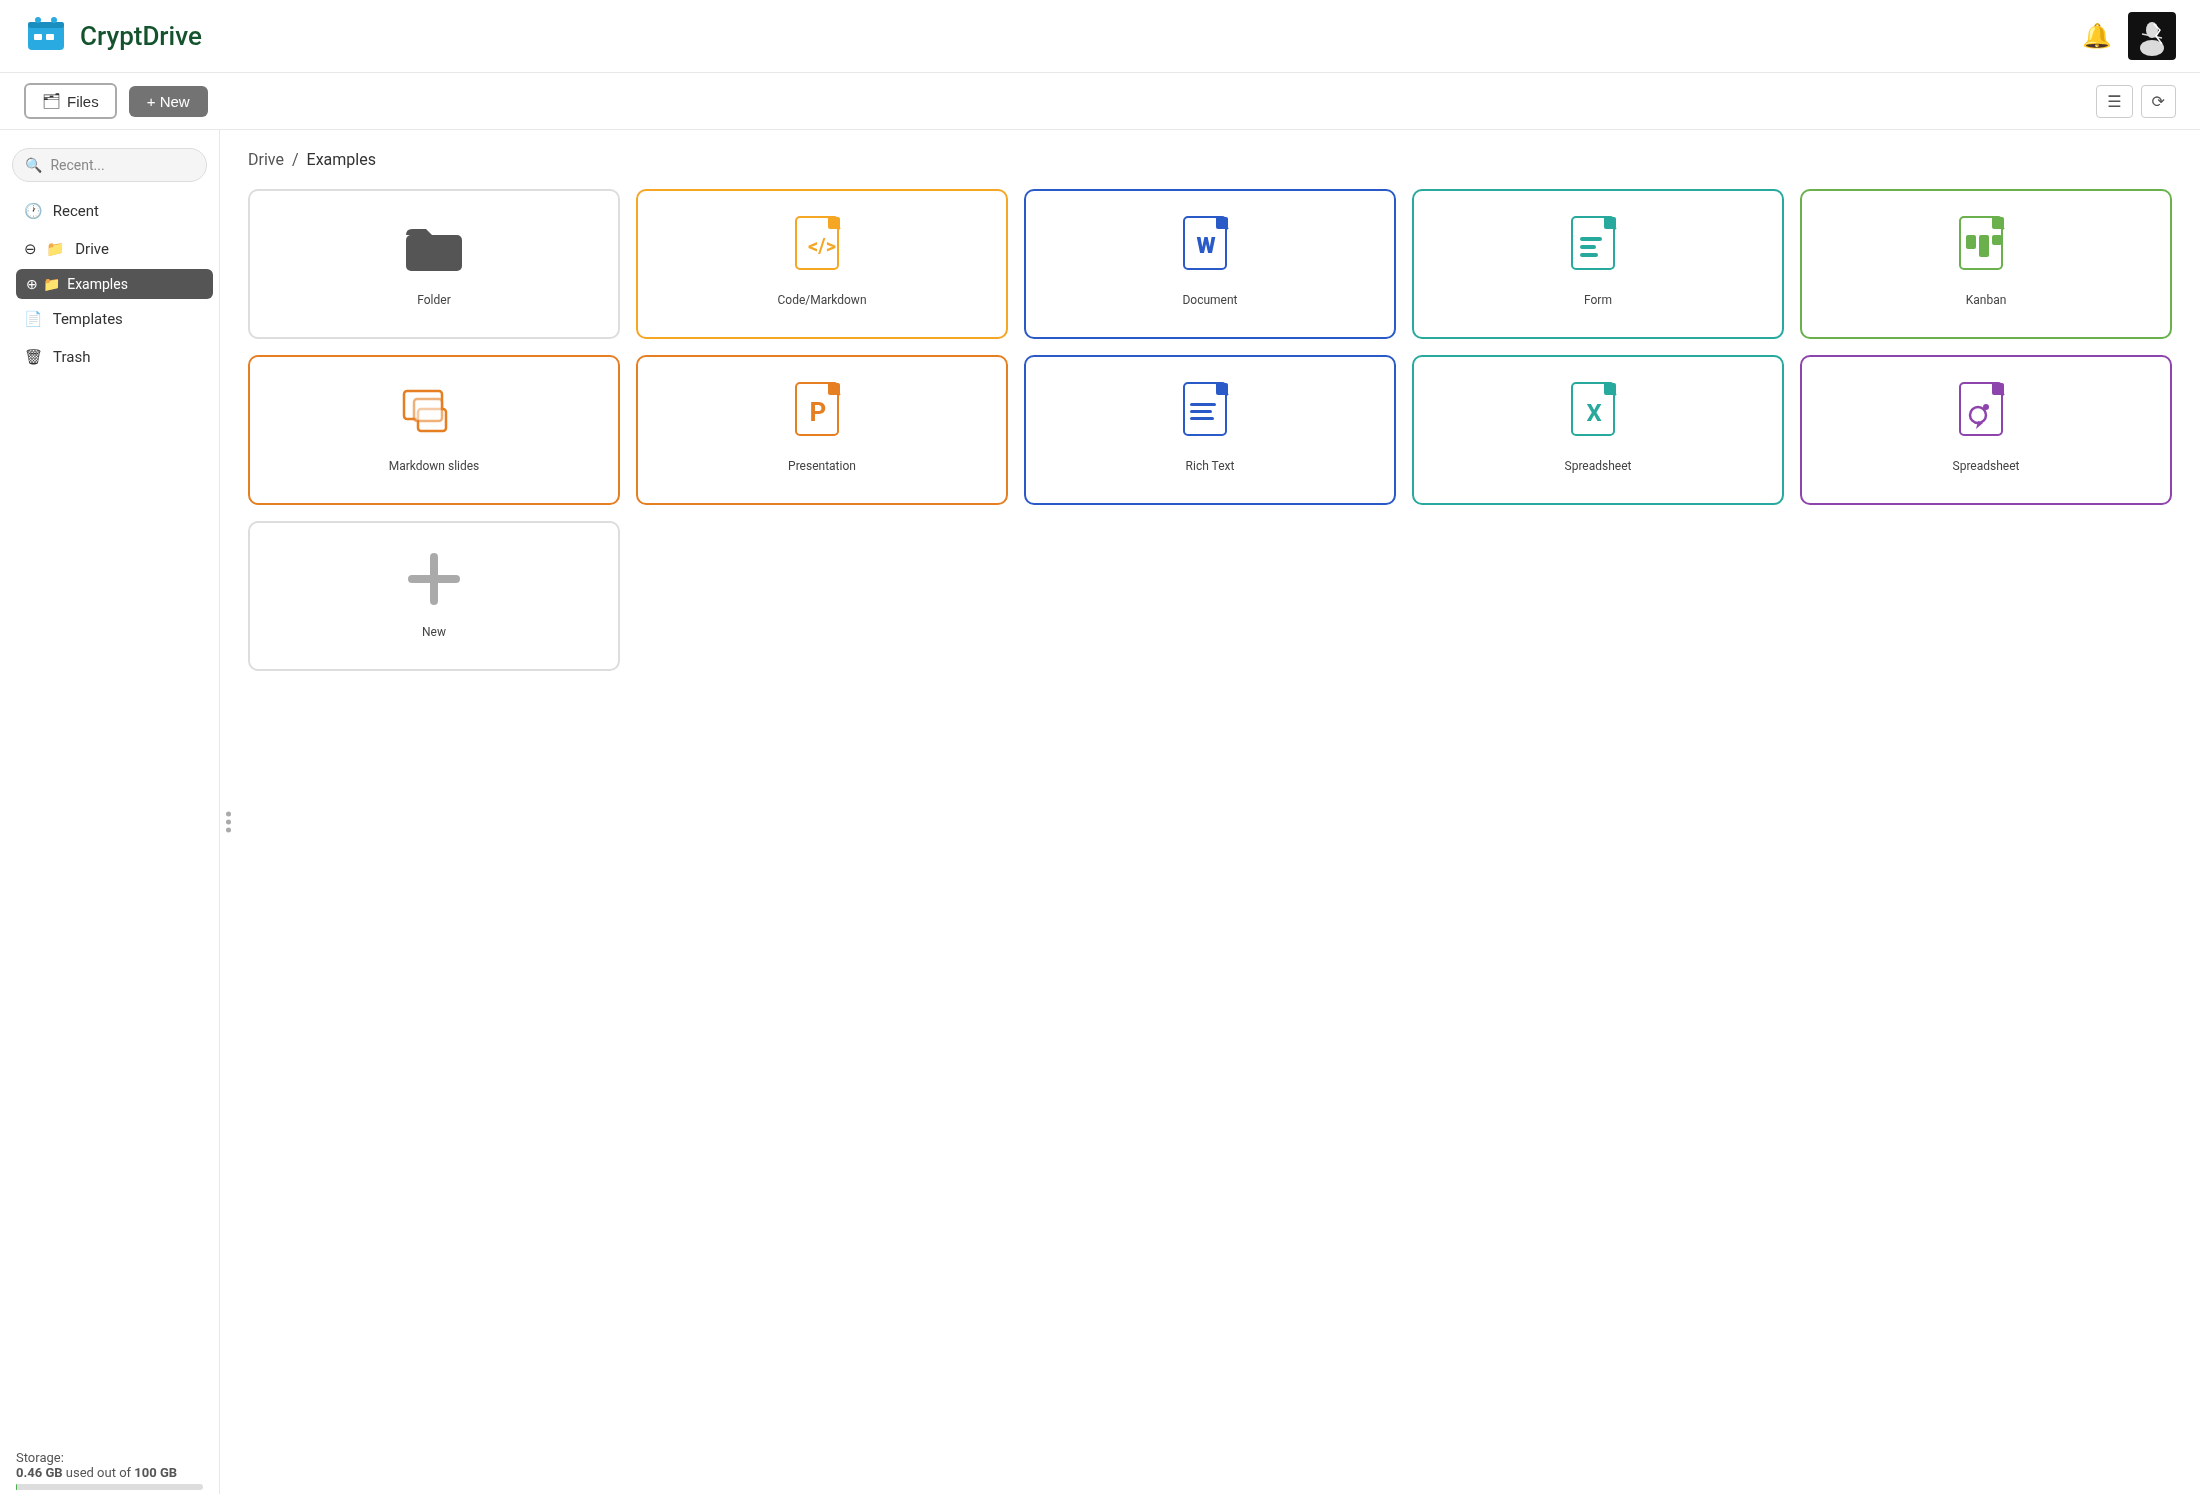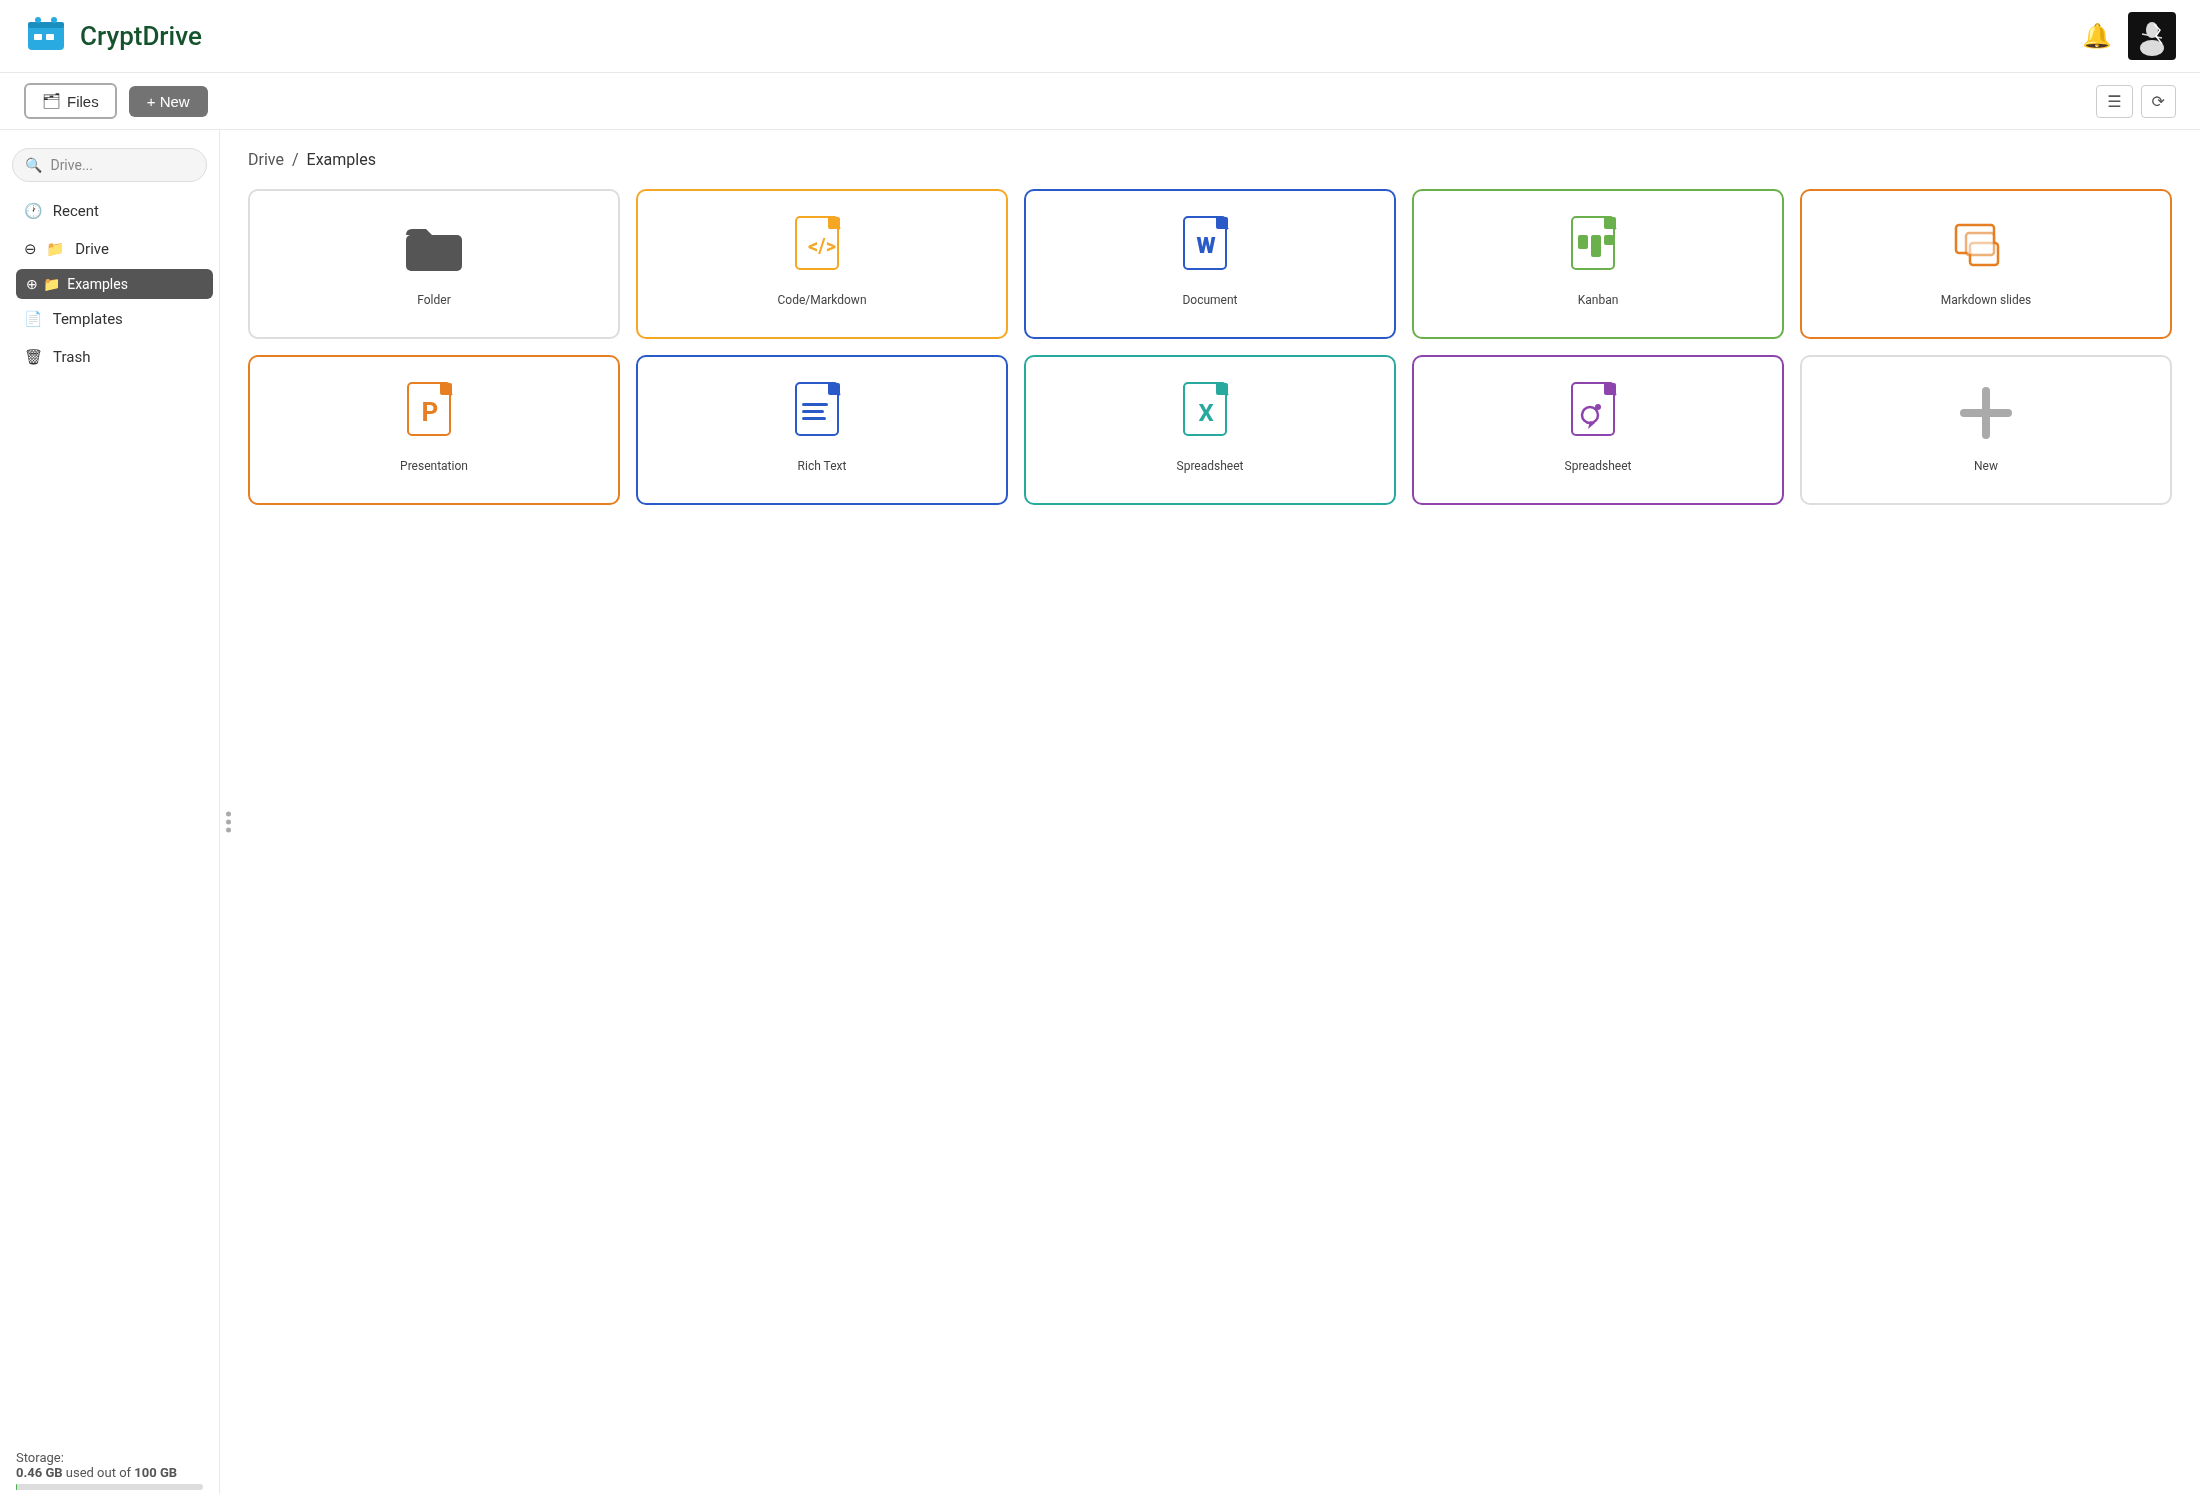--- a/index.html
+++ b/index.html
@@ -93,21 +93,21 @@
     <button class="toolbar-icon-btn">☰</button>
     <button class="toolbar-icon-btn">⟳</button>
   </div>
 </div>
 
 <div class="layout">
 
   <div class="sidebar">
     <div class="sidebar-search">
       <span>🔍</span>
-      <span>Drive...</span>
+      <span>Recent...</span>
     </div>
 
     <div class="sidebar-item">
       <span>🕐</span>
       <span>Recent</span>
     </div>
 
     <div class="sidebar-item">
       <span>⊖</span>
       <span>📁</span>
@@ -185,20 +185,33 @@
           <svg width="64" height="64" viewBox="0 0 64 64">
             <rect x="6" y="2" width="42" height="52" rx="4" fill="white" stroke="#2a5ac7" stroke-width="2"></rect>
             <path d="M38 2 L50 14" stroke="#2a5ac7" stroke-width="2" fill="none"></path>
             <rect x="38" y="2" width="12" height="12" rx="2" fill="#2a5ac7"></rect>
             <text x="28" y="38" text-anchor="middle" font-size="22" font-weight="900" fill="#2a5ac7">W</text>
           </svg>
         </div>
         <span class="card-label">Document</span>
       </div>
 
+      <div class="grid-card" style="border-color:#27a99e;">
+        <div class="card-icon">
+          <svg width="64" height="64" viewBox="0 0 64 64">
+            <rect x="6" y="2" width="42" height="52" rx="4" fill="white" stroke="#27a99e" stroke-width="2"></rect>
+            <path d="M38 2 L50 14" stroke="#27a99e" stroke-width="2" fill="none"></path>
+            <rect x="38" y="2" width="12" height="12" rx="2" fill="#27a99e"></rect>
+            <rect x="14" y="22" width="22" height="4" rx="2" fill="#27a99e"></rect>
+            <rect x="14" y="30" width="16" height="4" rx="2" fill="#27a99e"></rect>
+            <rect x="14" y="38" width="18" height="4" rx="2" fill="#27a99e"></rect>
+          </svg>
+        </div>
+        <span class="card-label">Form</span>
+      </div>
 
       <div class="grid-card" style="border-color:#6ab04c;">
         <div class="card-icon">
           <svg width="64" height="64" viewBox="0 0 64 64">
             <rect x="6" y="2" width="42" height="52" rx="4" fill="white" stroke="#6ab04c" stroke-width="2"></rect>
             <path d="M38 2 L50 14" stroke="#6ab04c" stroke-width="2" fill="none"></path>
             <rect x="38" y="2" width="12" height="12" rx="2" fill="#6ab04c"></rect>
             <rect x="12" y="20" width="10" height="14" rx="2" fill="#6ab04c"></rect>
             <rect x="25" y="20" width="10" height="22" rx="2" fill="#6ab04c"></rect>
             <rect x="38" y="20" width="10" height="10" rx="2" fill="#6ab04c"></rect>

